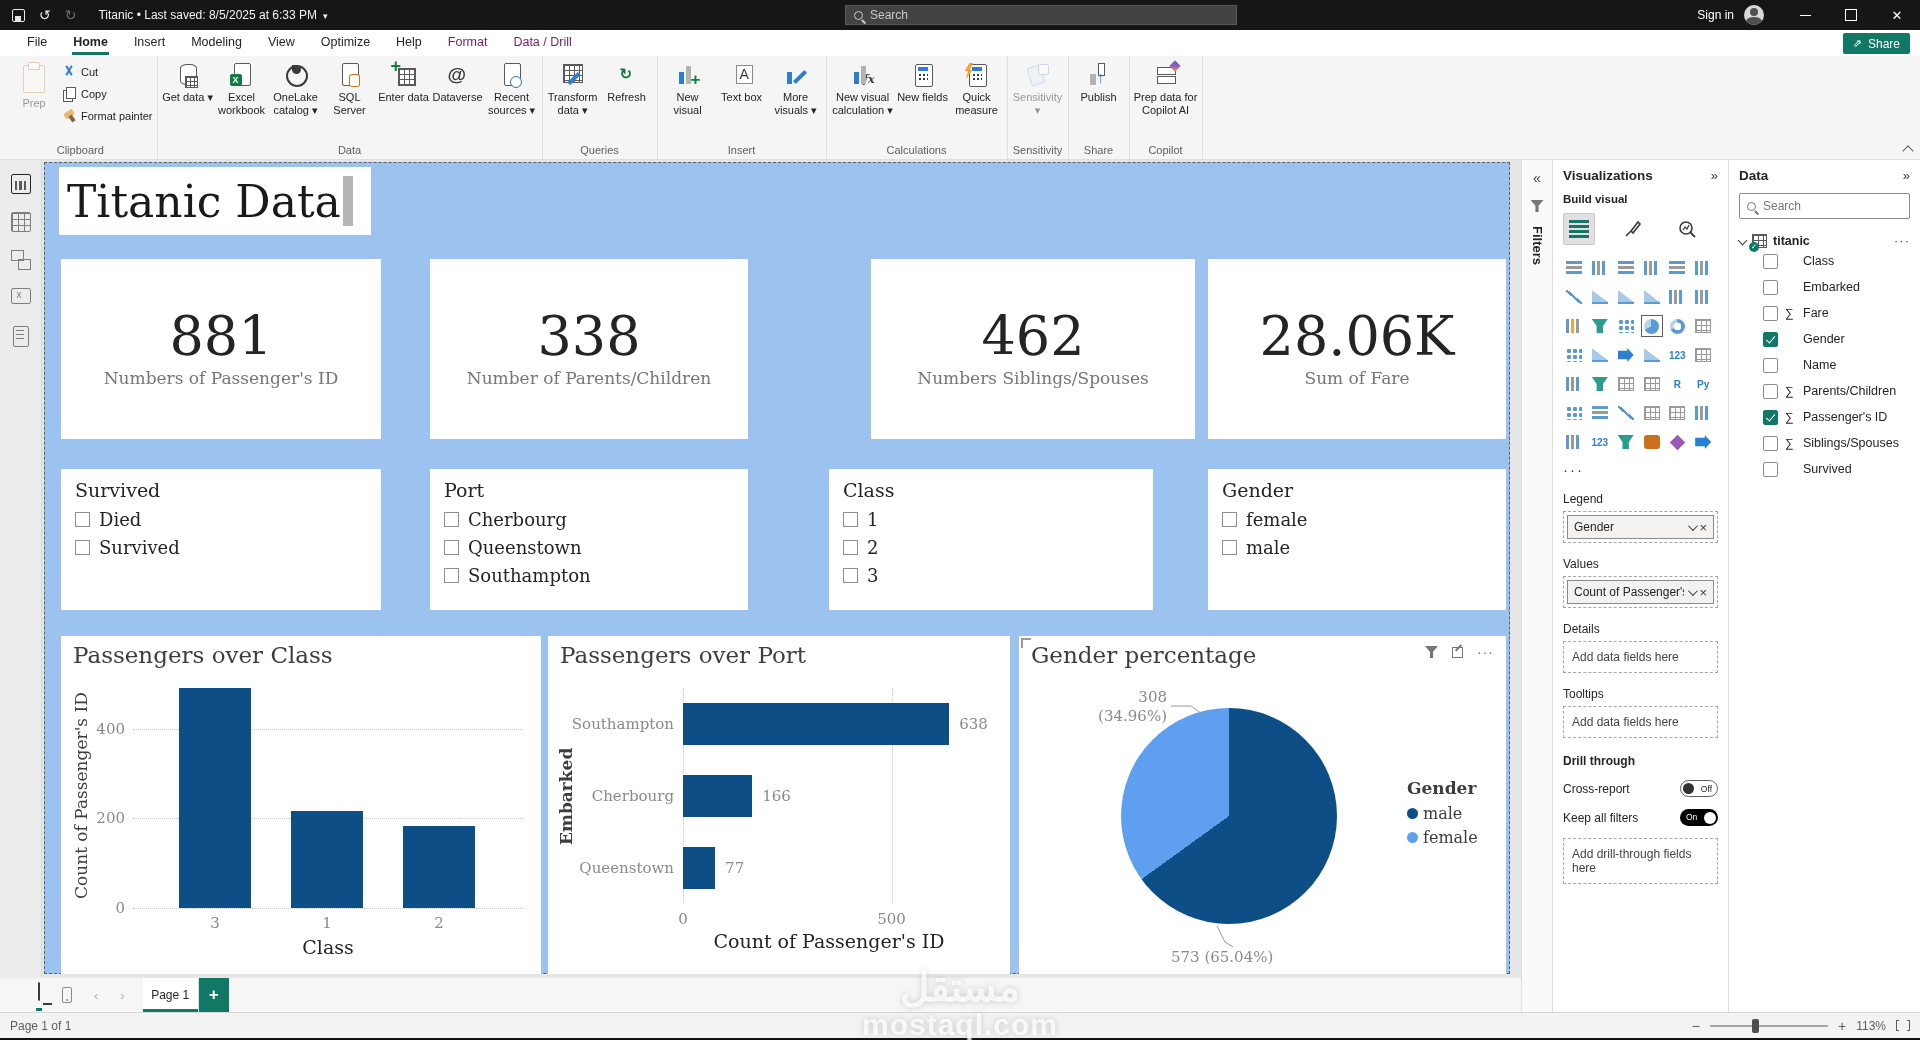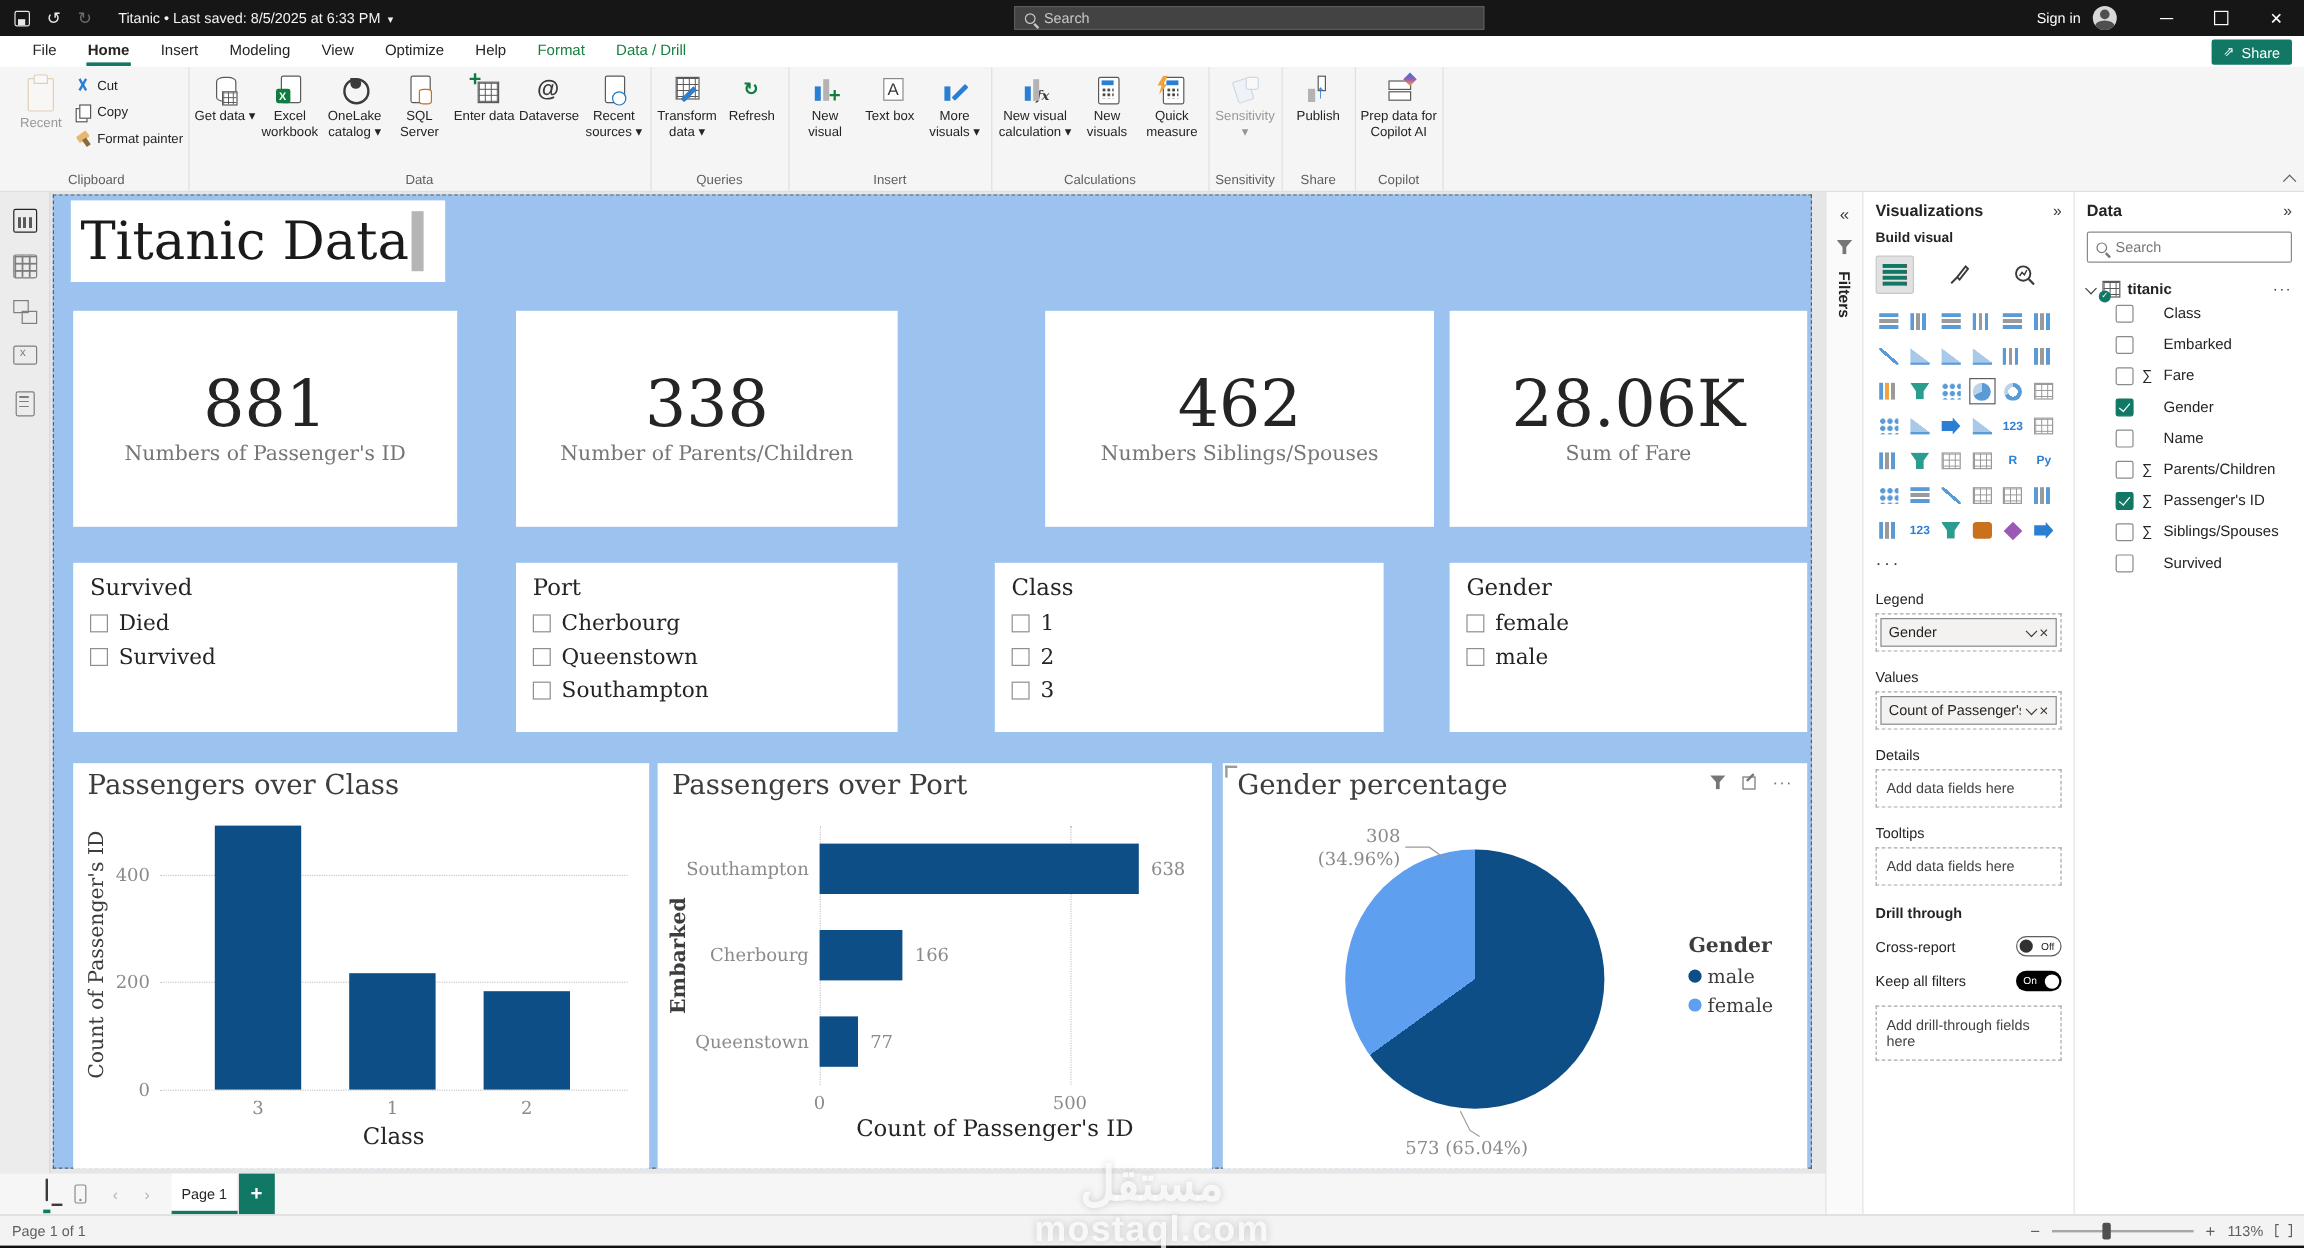--- a/index.html
+++ b/index.html
@@ -31,21 +31,21 @@
   .winbtn.max::before{ content:""; width:10px; height:10px; border:1px solid #fff; }
   .winbtn.min::before{ content:""; width:11px; height:1px; background:#fff; }
 
   
   .menubar { position:absolute; left:0; top:30px; width:1920px; height:26px; background:#ffffff;
     display:flex; align-items:center; }
   .menu-tabs { display:flex; align-items:center; height:26px; padding-left:14px; }
   .mtab { padding:0 13px; font-size:12.5px; color:#252423; height:26px; line-height:25px; position:relative; }
   .mtab.active { font-weight:bold; }
   .mtab.active::after { content:""; position:absolute; left:12px; right:12px; bottom:1px; height:3px; background:#117865; }
-  .mtab.contextual { color:#15803d; }
+  .mtab.contextual { color:#701a75; }
   .share-btn { position:absolute; right:10px; top:3px; height:21px; background:#117865; color:#fff;
     font-size:12px; display:flex; align-items:center; gap:6px; padding:0 10px; border-radius:2px; }
   .share-ic { font-size:11px; }
 
   
   .ribbon { position:absolute; left:0; top:56px; width:1920px; height:104px; background:#f5f5f5;
     border-bottom:1px solid #e1dfdd; display:flex; align-items:stretch; padding-left:4px; }
   .rgroup { display:flex; flex-direction:column; border-right:1px solid #e1dfdd; padding:2px 4px 0 4px; }
   .rgroup-items { flex:1; display:flex; align-items:flex-start; gap:2px; }
   .rcap { text-align:center; font-size:11px; color:#605e5c; padding:2px 0 3px 0; }
@@ -364,21 +364,21 @@
       <span class="share-ic">⇗</span>
       <span>Share</span>
     </div>
   </div>
 
   <div class="ribbon" id="ribbon">
     <div class="rgroup">
       <div class="rgroup-items">
         <div class="rbtn disabled">
           <span class="ric i-paste"></span>
-          <span class="rlabel">Recent</span>
+          <span class="rlabel">Prep</span>
         </div>
         <div class="clip-col">
           <div class="smallbtn">
             <span class="sic i-cut"></span>
             <span>Cut</span>
           </div>
           <div class="smallbtn">
             <span class="sic i-copy"></span>
             <span>Copy</span>
           </div>
@@ -460,21 +460,21 @@
           <div class="rbtn wide">
             <span class="ric i-fx bars3">
               <span class="fx">fx</span>
             </span>
             <span class="rlabel">New visual calculation ▾</span>
           </div>
           <div class="rbtn">
             <span class="ric i-measure">
               <span class="dots"></span>
             </span>
-            <span class="rlabel">New visuals</span>
+            <span class="rlabel">New fields</span>
           </div>
           <div class="rbtn">
             <span class="ric i-quick i-measure">
               <span class="dots"></span>
               <span class="bolt"></span>
             </span>
             <span class="rlabel">Quick measure</span>
           </div>
         </div>
         <div class="rcap">Calculations</div>

